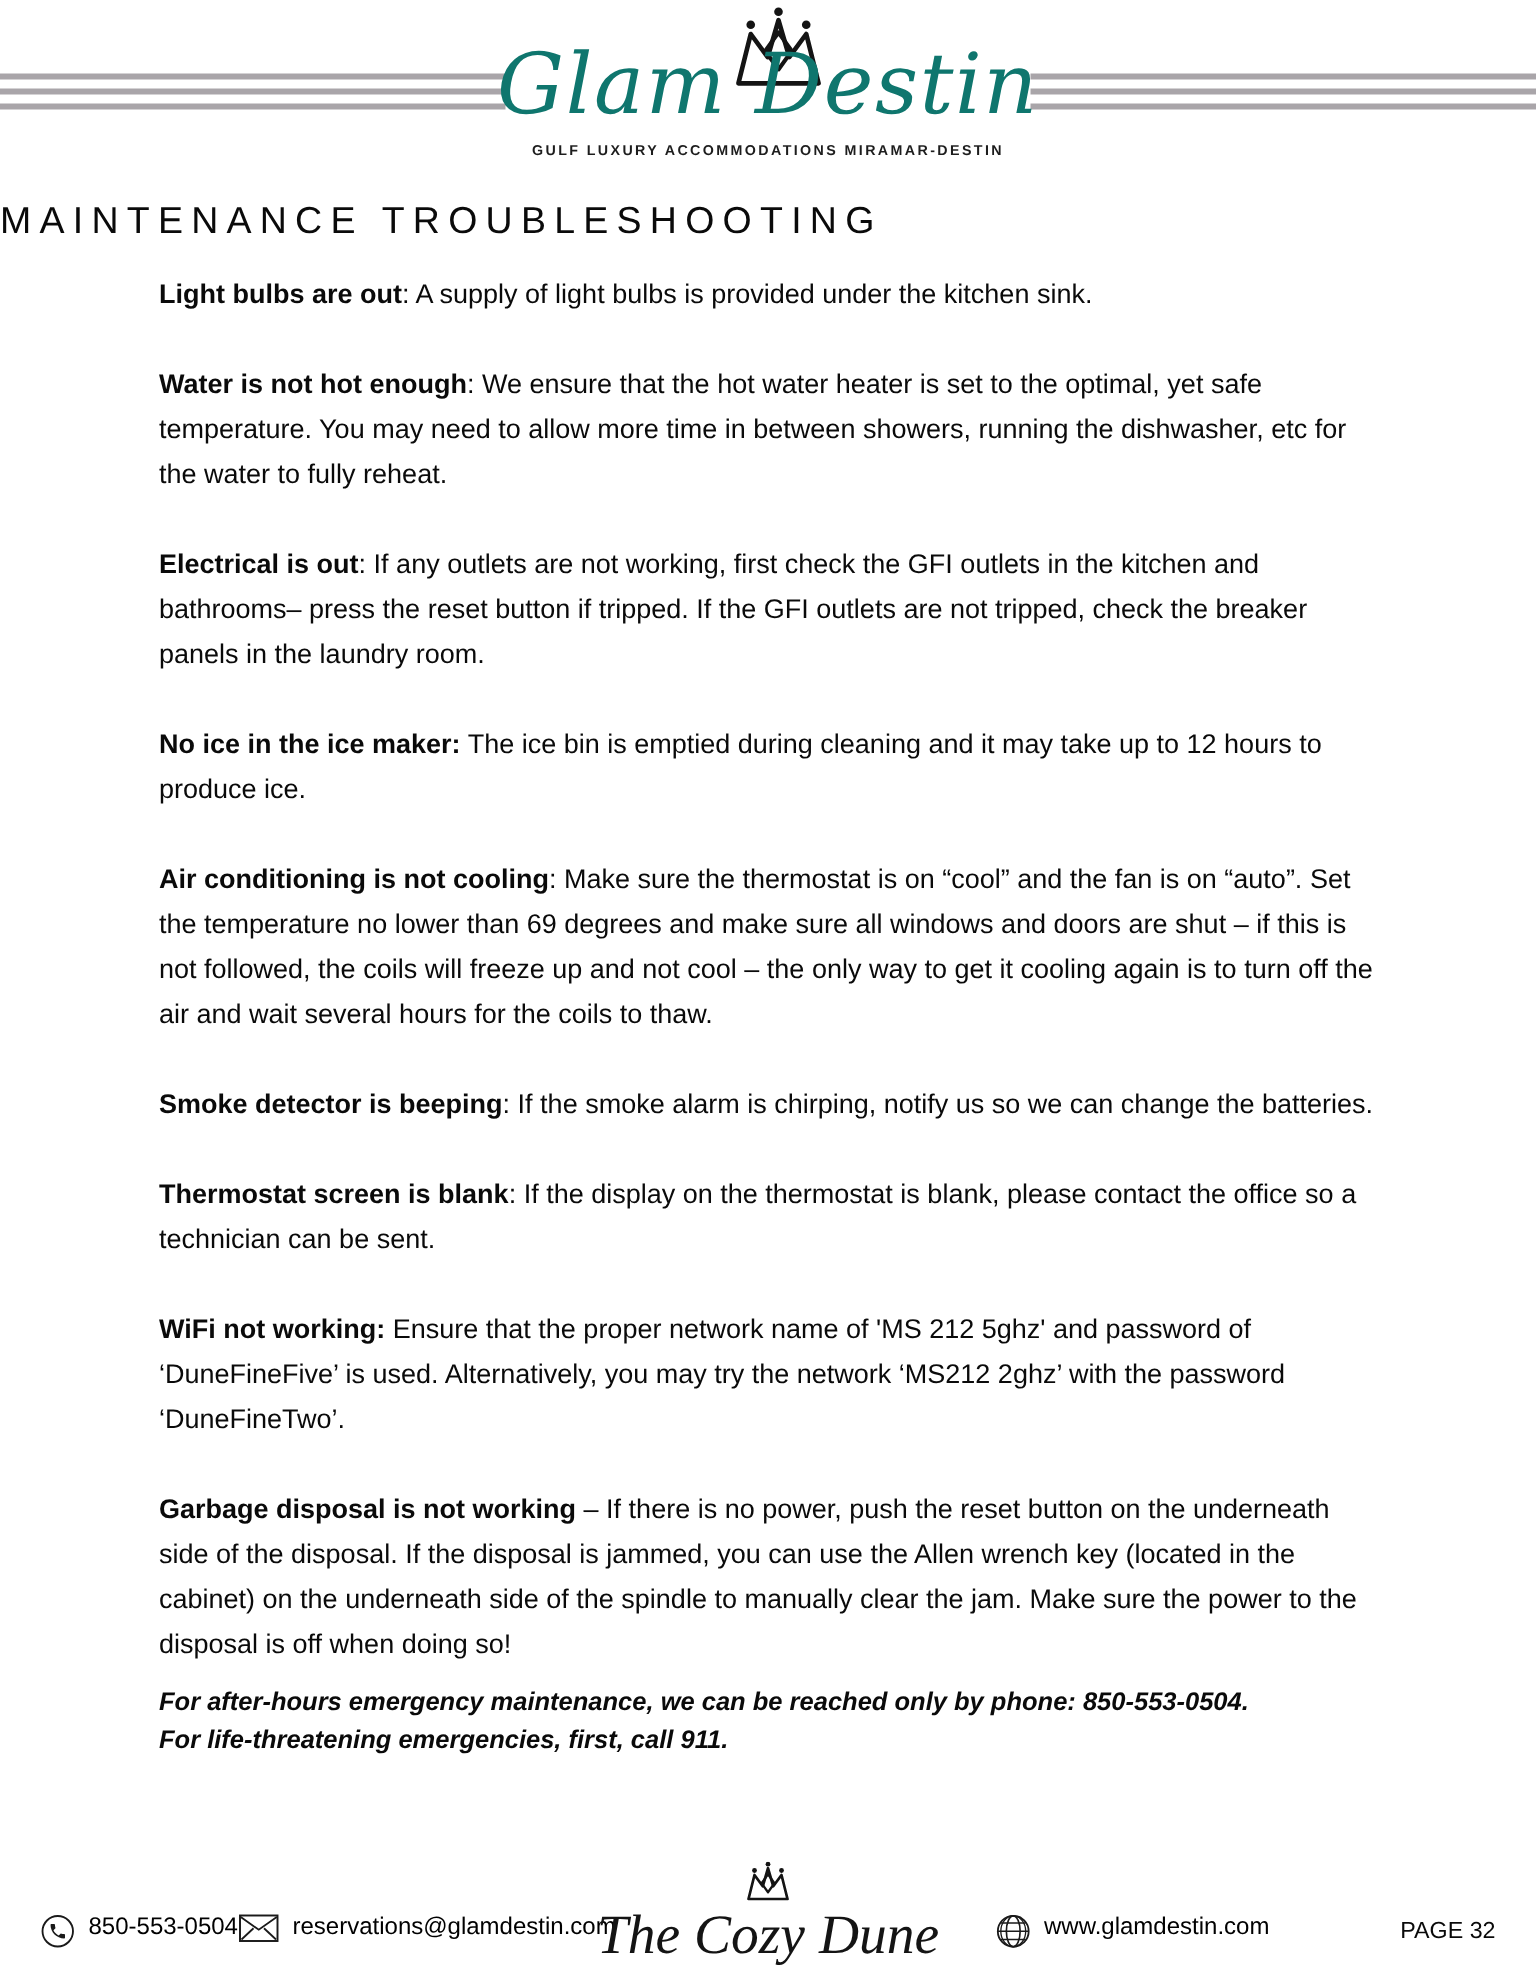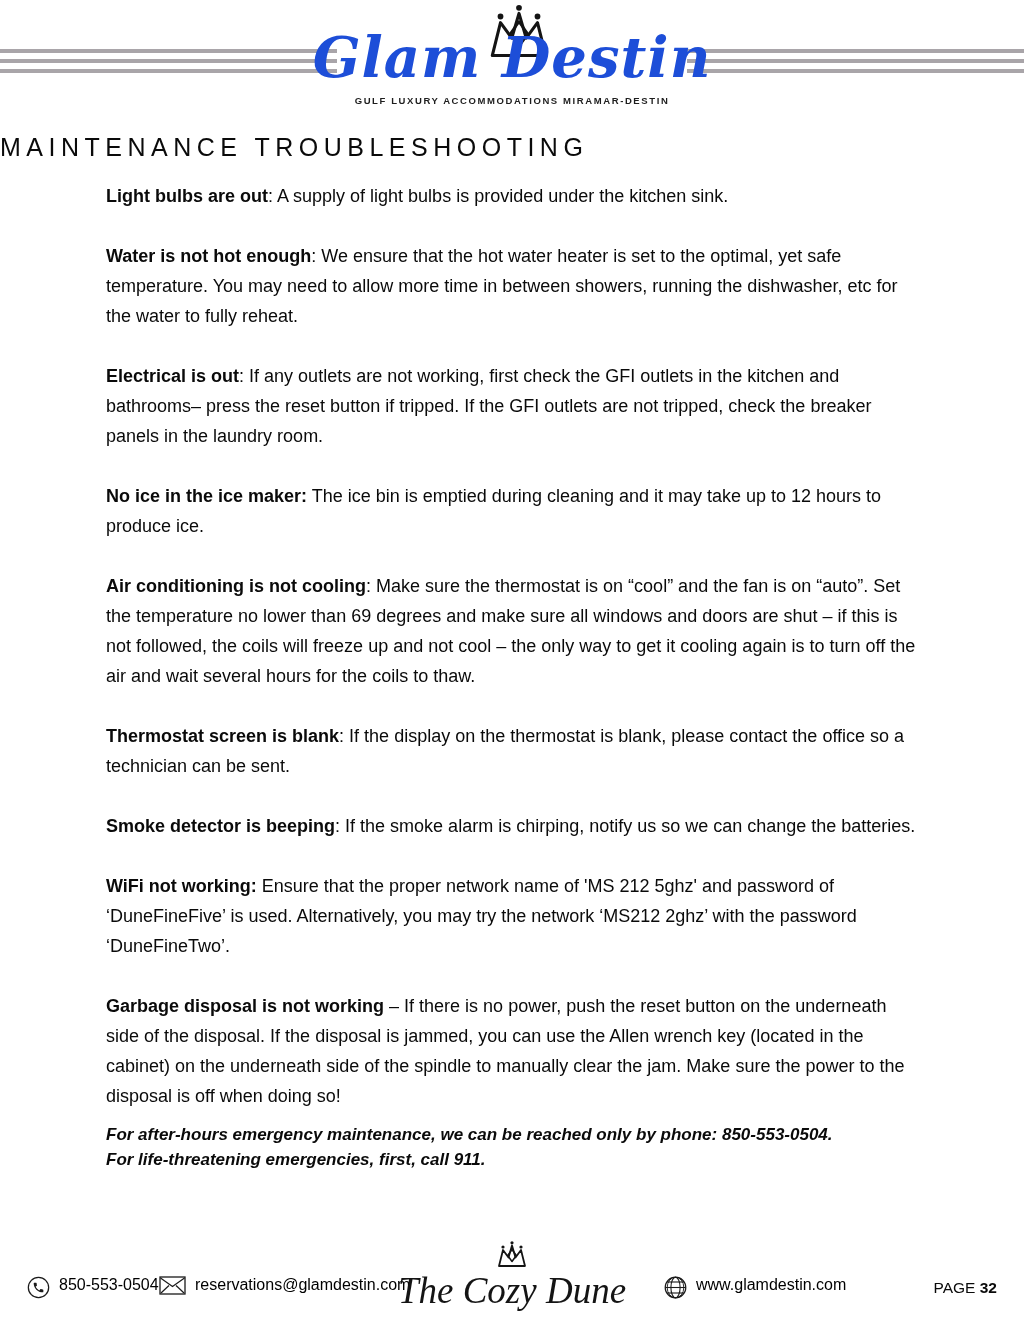--- a/index.html
+++ b/index.html
@@ -20,23 +20,22 @@
   .rules-right { left: 687px; width: 337px; }
 
   
   .crown-header {
     position: absolute; top: 4px; left: 50%; margin-left: -30px; width: 74px;
   }
   .logo-script-header {
     position: absolute; top: 20px; left: 0; width: 100%;
     text-align: center;
     font-family: "DejaVu Serif", serif; font-style: italic;
-    font-size: 56px; line-height: 74px; color: #1d4ed8;
+    font-size: 56px; line-height: 74px; color: #0f766e;
     letter-spacing: 1px;
-    font-weight: bold;
   }
   .logo-tagline {
     position: absolute; top: 95px; left: 0; width: 100%;
     text-align: center;
     font-size: 9.5px; font-weight: bold; letter-spacing: 1.6px;
     color: #1d1d1d;
   }
 
   
   .page-title {
@@ -65,21 +64,21 @@
   
   .f-item {
     position: absolute; top: 1276px;
     display: flex; align-items: flex-start; gap: 9px;
     font-size: 16px; color: #000000; white-space: nowrap;
   }
   .f-phone   { left: 27px; }
   .f-email   { left: 159px; }
   .f-website { left: 664px; }
   .f-page    { position: absolute; top: 1279px; right: 27px; font-size: 15.5px; }
-  .f-page .page-num { font-weight: bold; }
+  .f-page .page-num { font-weight: normal; }
 
   .footer-logo {
     position: absolute; top: 1241px; left: 0; width: 100%;
     text-align: center; line-height: 0;
   }
   .footer-logo .crown-footer { display: inline-block; width: 36px; }
   .footer-script {
     display: block; margin-top: -4px;
     font-family: Liberation Serif, serif; font-style: italic;
     font-size: 37px; line-height: 48px; color: #141414;
@@ -120,23 +119,23 @@
   <p class="section"><span class="lead">Light bulbs are out</span><span>: </span><span>A supply of light bulbs is provided under the kitchen sink.</span></p>
 
   <p class="section"><span class="lead">Water is not hot enough</span><span>: </span><span>We ensure that the hot water heater is set to the optimal, yet safe temperature. You may need to allow more time in between showers, running the dishwasher, etc for the water to fully reheat.</span></p>
 
   <p class="section"><span class="lead">Electrical is out</span><span>: </span><span>If any outlets are not working, first check the GFI outlets in the kitchen and bathrooms– press the reset button if tripped. If the GFI outlets are not tripped, check the breaker panels in the laundry room.</span></p>
 
   <p class="section"><span class="lead">No ice in the ice maker:</span><span> </span><span>The ice bin is emptied during cleaning and it may take up to 12 hours to produce ice.</span></p>
 
   <p class="section"><span class="lead">Air conditioning is not cooling</span><span>: </span><span>Make sure the thermostat is on “cool” and the fan is on “auto”. Set the temperature no lower than 69 degrees and make sure all windows and doors are shut – if this is not followed, the coils will freeze up and not cool – the only way to get it cooling again is to turn off the air and wait several hours for the coils to thaw.</span></p>
 
+  <p class="section"><span class="lead">Smoke detector is beeping</span><span>: </span><span>If the smoke alarm is chirping, notify us so we can change the batteries.</span></p>
+
   <p class="section"><span class="lead">Thermostat screen is blank</span><span>: </span><span>If the display on the thermostat is blank, please contact the office so a technician can be sent.</span></p>
-
-  <p class="section"><span class="lead">Smoke detector is beeping</span><span>: </span><span>If the smoke alarm is chirping, notify us so we can change the batteries.</span></p>
 
   <p class="section"><span class="lead">WiFi not working:</span><span> </span><span>Ensure that the proper network name of 'MS 212 5ghz' and password of ‘DuneFineFive’ is used. Alternatively, you may try the network ‘MS212 2ghz’ with the password ‘DuneFineTwo’.</span></p>
 
   <p class="section"><span class="lead">Garbage disposal is not working</span><span> – </span><span>If there is no power, push the reset button on the underneath side of the disposal. If the disposal is jammed, you can use the Allen wrench key (located in the cabinet) on the underneath side of the spindle to manually clear the jam. Make sure the power to the disposal is off when doing so!</span></p>
 
   <div class="emergency">
     <div>For after-hours emergency maintenance, we can be reached only by phone: 850-553-0504.</div>
     <div>For life-threatening emergencies, first, call 911.</div>
   </div>
 </div>

